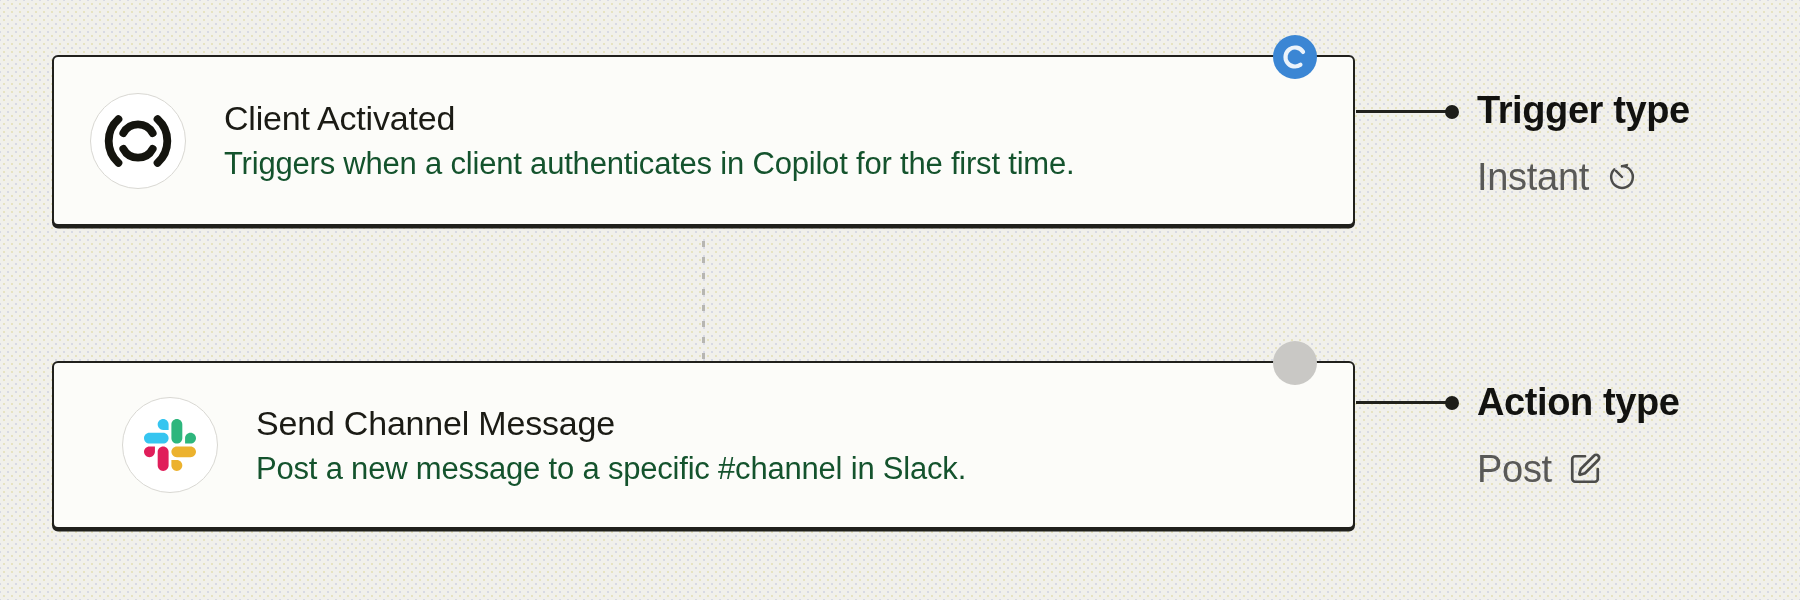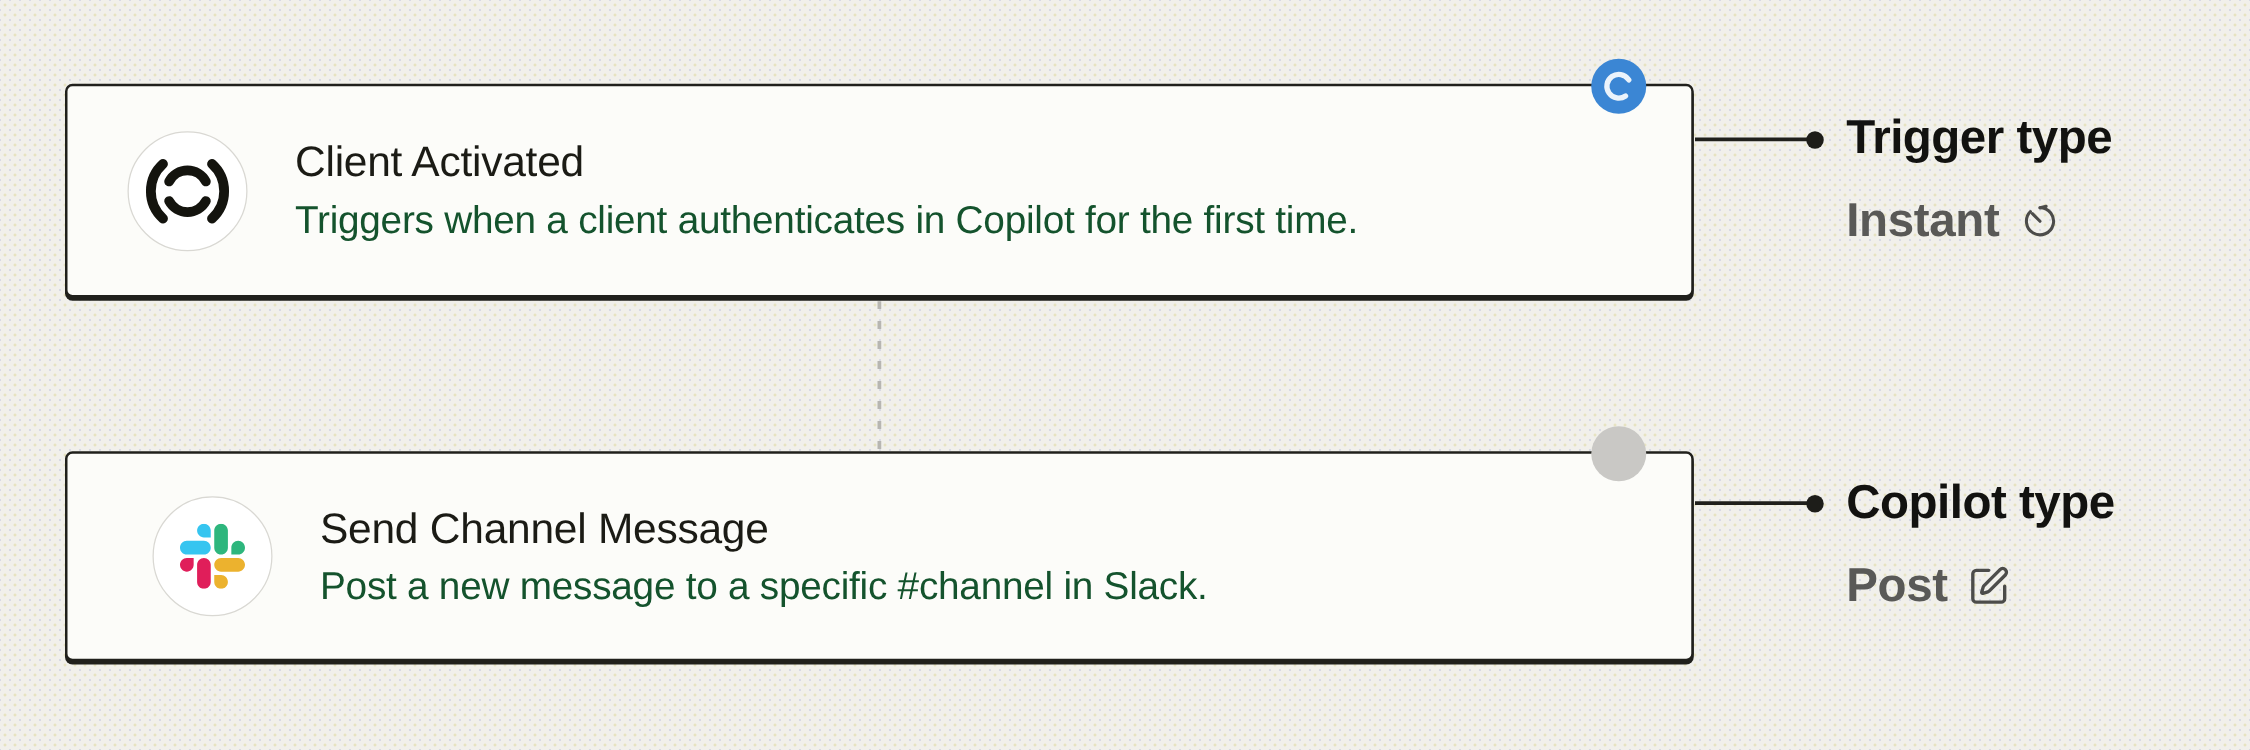--- a/index.html
+++ b/index.html
@@ -21,21 +21,21 @@
   .card{
     position:absolute;left:52px;width:1303px;
     background:#fcfcf9;
     border:2.5px solid #20201c;
     border-radius:6px;
     box-shadow:0 2.5px 0 #20201c;
     display:flex;align-items:center;
     box-sizing:border-box;
     cursor:pointer;
   }
-  .card-1{top:67px;height:171px;padding-left:12px;}
+  .card-1{top:55px;height:171px;}
   .card-2{top:361px;height:168px;padding-left:32px;}
 
   .avatar{
     width:96px;height:96px;border-radius:50%;
     background:#ffffff;border:1.5px solid #d9d8d3;
     margin-left:36px;flex:0 0 auto;
     display:flex;align-items:center;justify-content:center;
     box-sizing:border-box;
   }
   .card-text{margin-left:38px;min-width:0;}
@@ -73,21 +73,21 @@
 
   
   .annotation{position:absolute;left:1477px;}
   .annotation-1{top:88px;}
   .annotation-2{top:380px;}
   .ann-label{
     font-size:38px;line-height:44px;font-weight:700;color:#121210;
     letter-spacing:-.4px;
   }
   .ann-value-row{
-    margin-top:23px;font-size:38px;line-height:44px;font-weight:700;
+    margin-top:23px;font-size:38px;line-height:44px;font-weight:400;
     color:#595957;display:flex;align-items:center;letter-spacing:-.3px;
   }
   .ann-icon{margin-left:16px;display:inline-flex;align-items:center;}
 </style>
 </head>
 <body>
 
 <div class="canvas">
 
   <div class="dashed-link"></div>
@@ -148,21 +148,21 @@
       <div class="card-desc">Post a new message to a specific #channel in Slack.</div>
     </div>
     <div class="badge" style="background-color: rgb(201, 200, 197);"></div>
   </div>
 
   <div class="connector connector-2">
     <span class="conn-dot"></span>
   </div>
 
   <div class="annotation annotation-2">
-    <div class="ann-label">Copilot type</div>
+    <div class="ann-label">Action type</div>
     <div class="ann-value-row">
       <span>Post</span>
       <span class="ann-icon">
         <svg width="34" height="34" viewBox="0 0 24 24" aria-hidden="true">
           <g fill="none" stroke="#4c4c4a" stroke-width="1.9" stroke-linecap="round" stroke-linejoin="round">
             <path d="M12 3H5a2 2 0 0 0-2 2v14a2 2 0 0 0 2 2h14a2 2 0 0 0 2-2v-7"></path>
             <path d="M18.375 2.625a1 1 0 0 1 3 3l-9.013 9.014a2 2 0 0 1-.853.505l-2.873.84a.5.5 0 0 1-.62-.62l.84-2.873a2 2 0 0 1 .506-.852z"></path>
           </g>
         </svg>
       </span>

